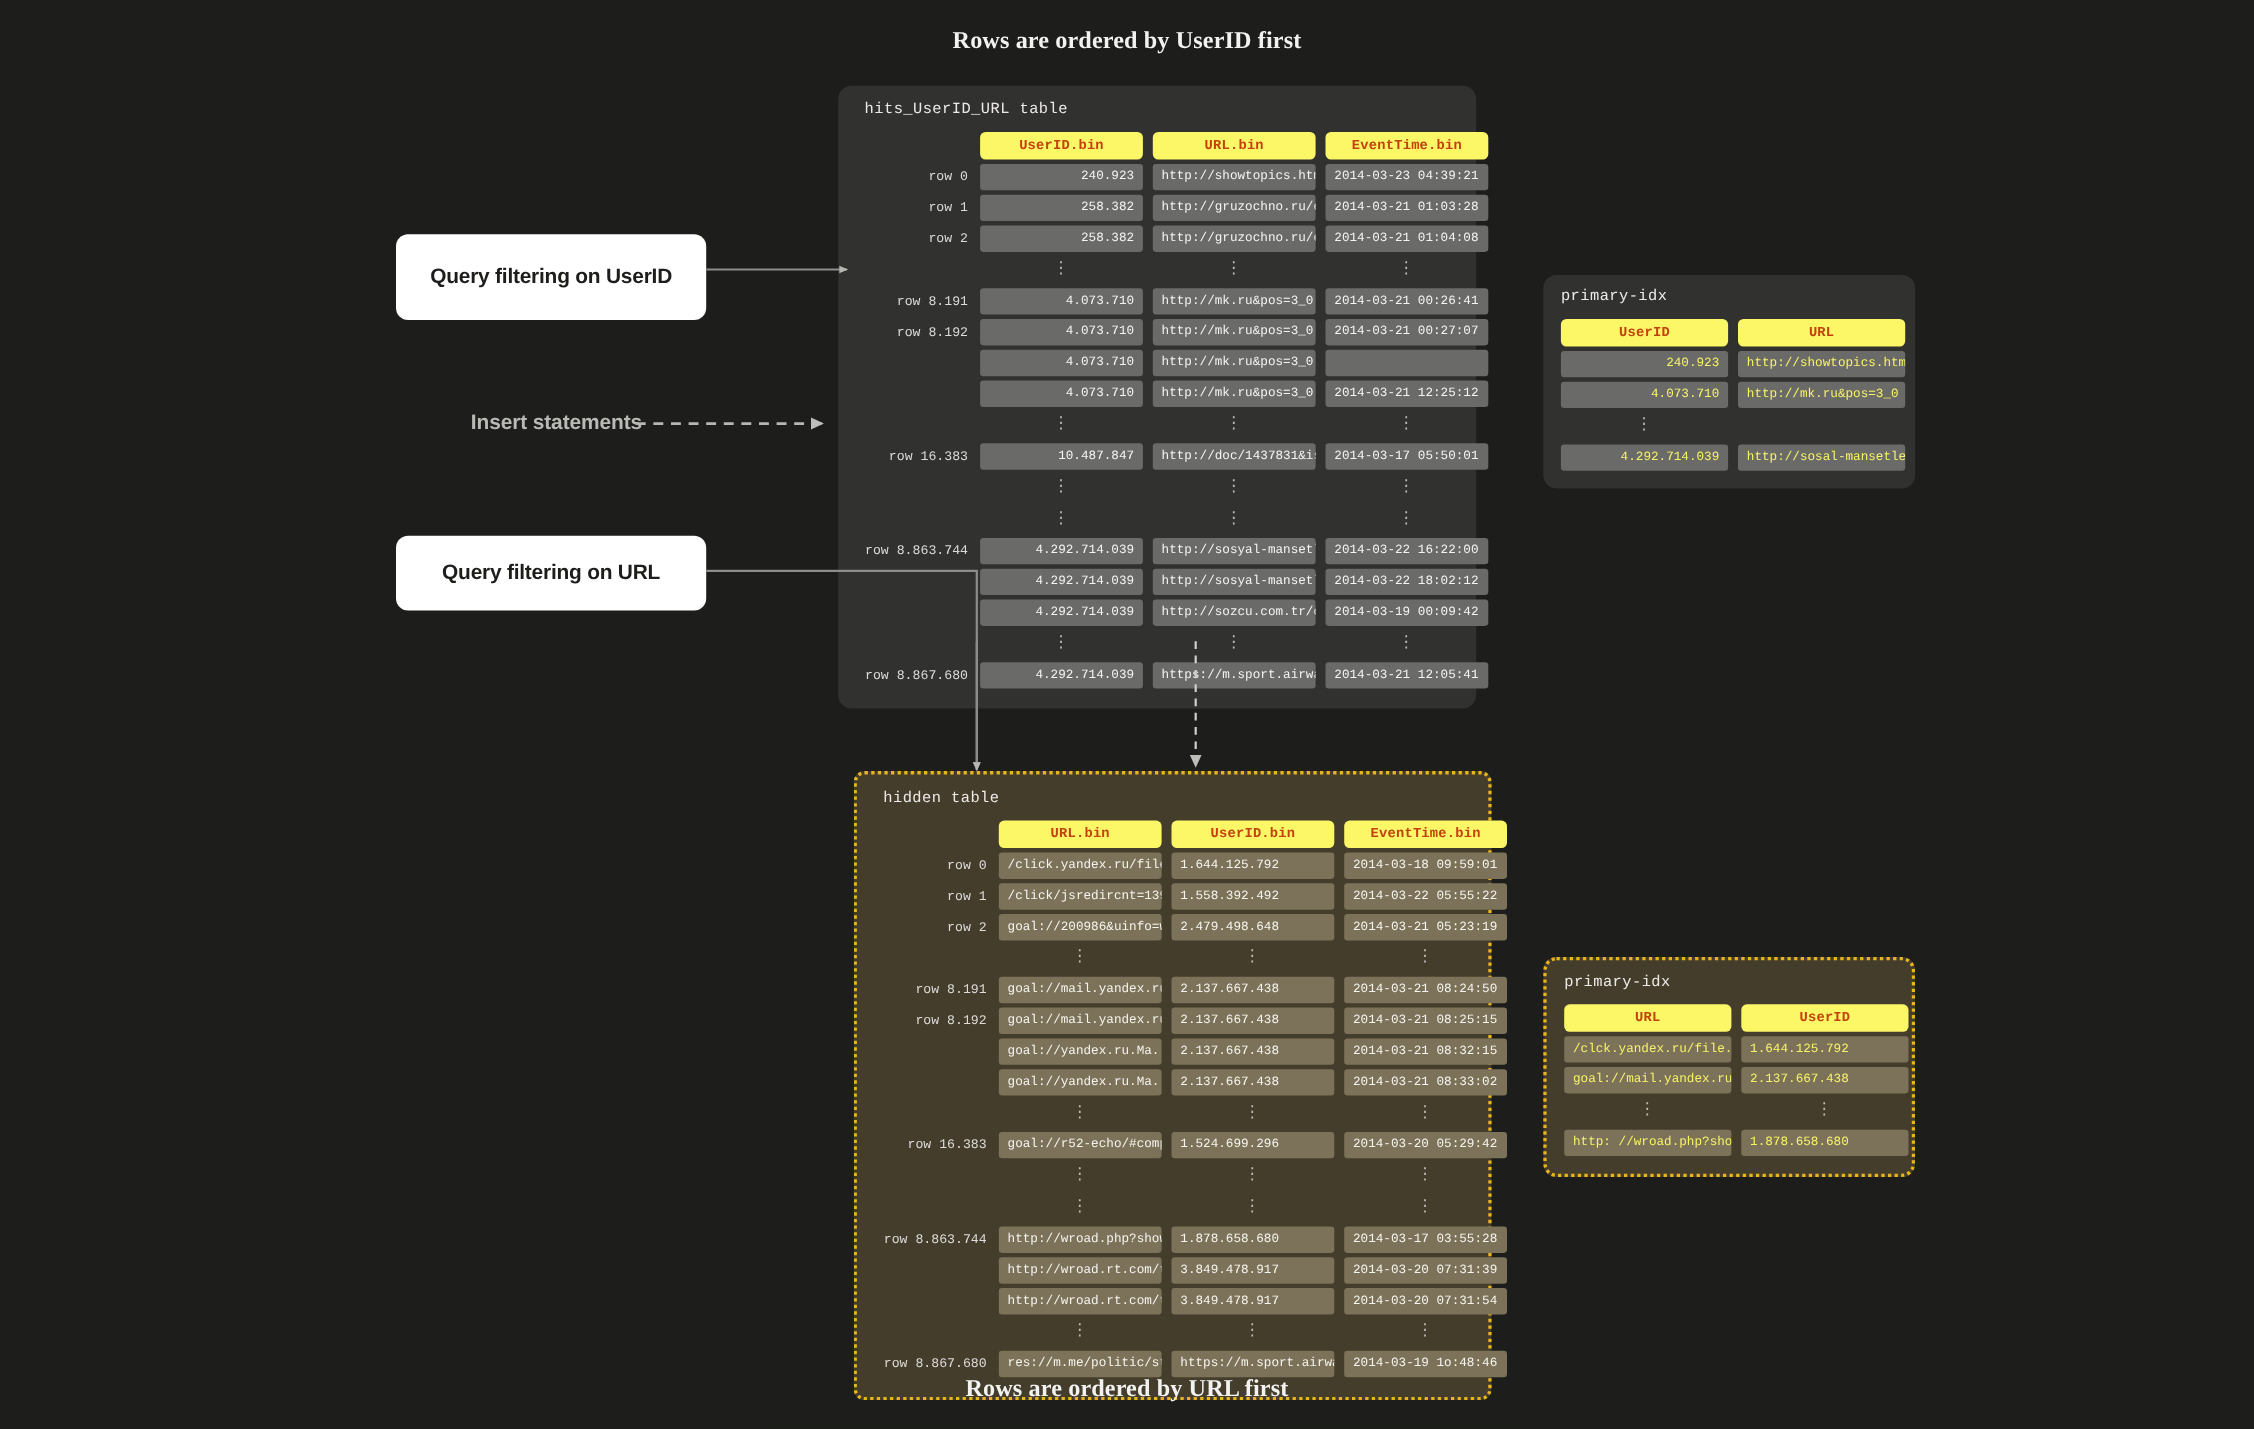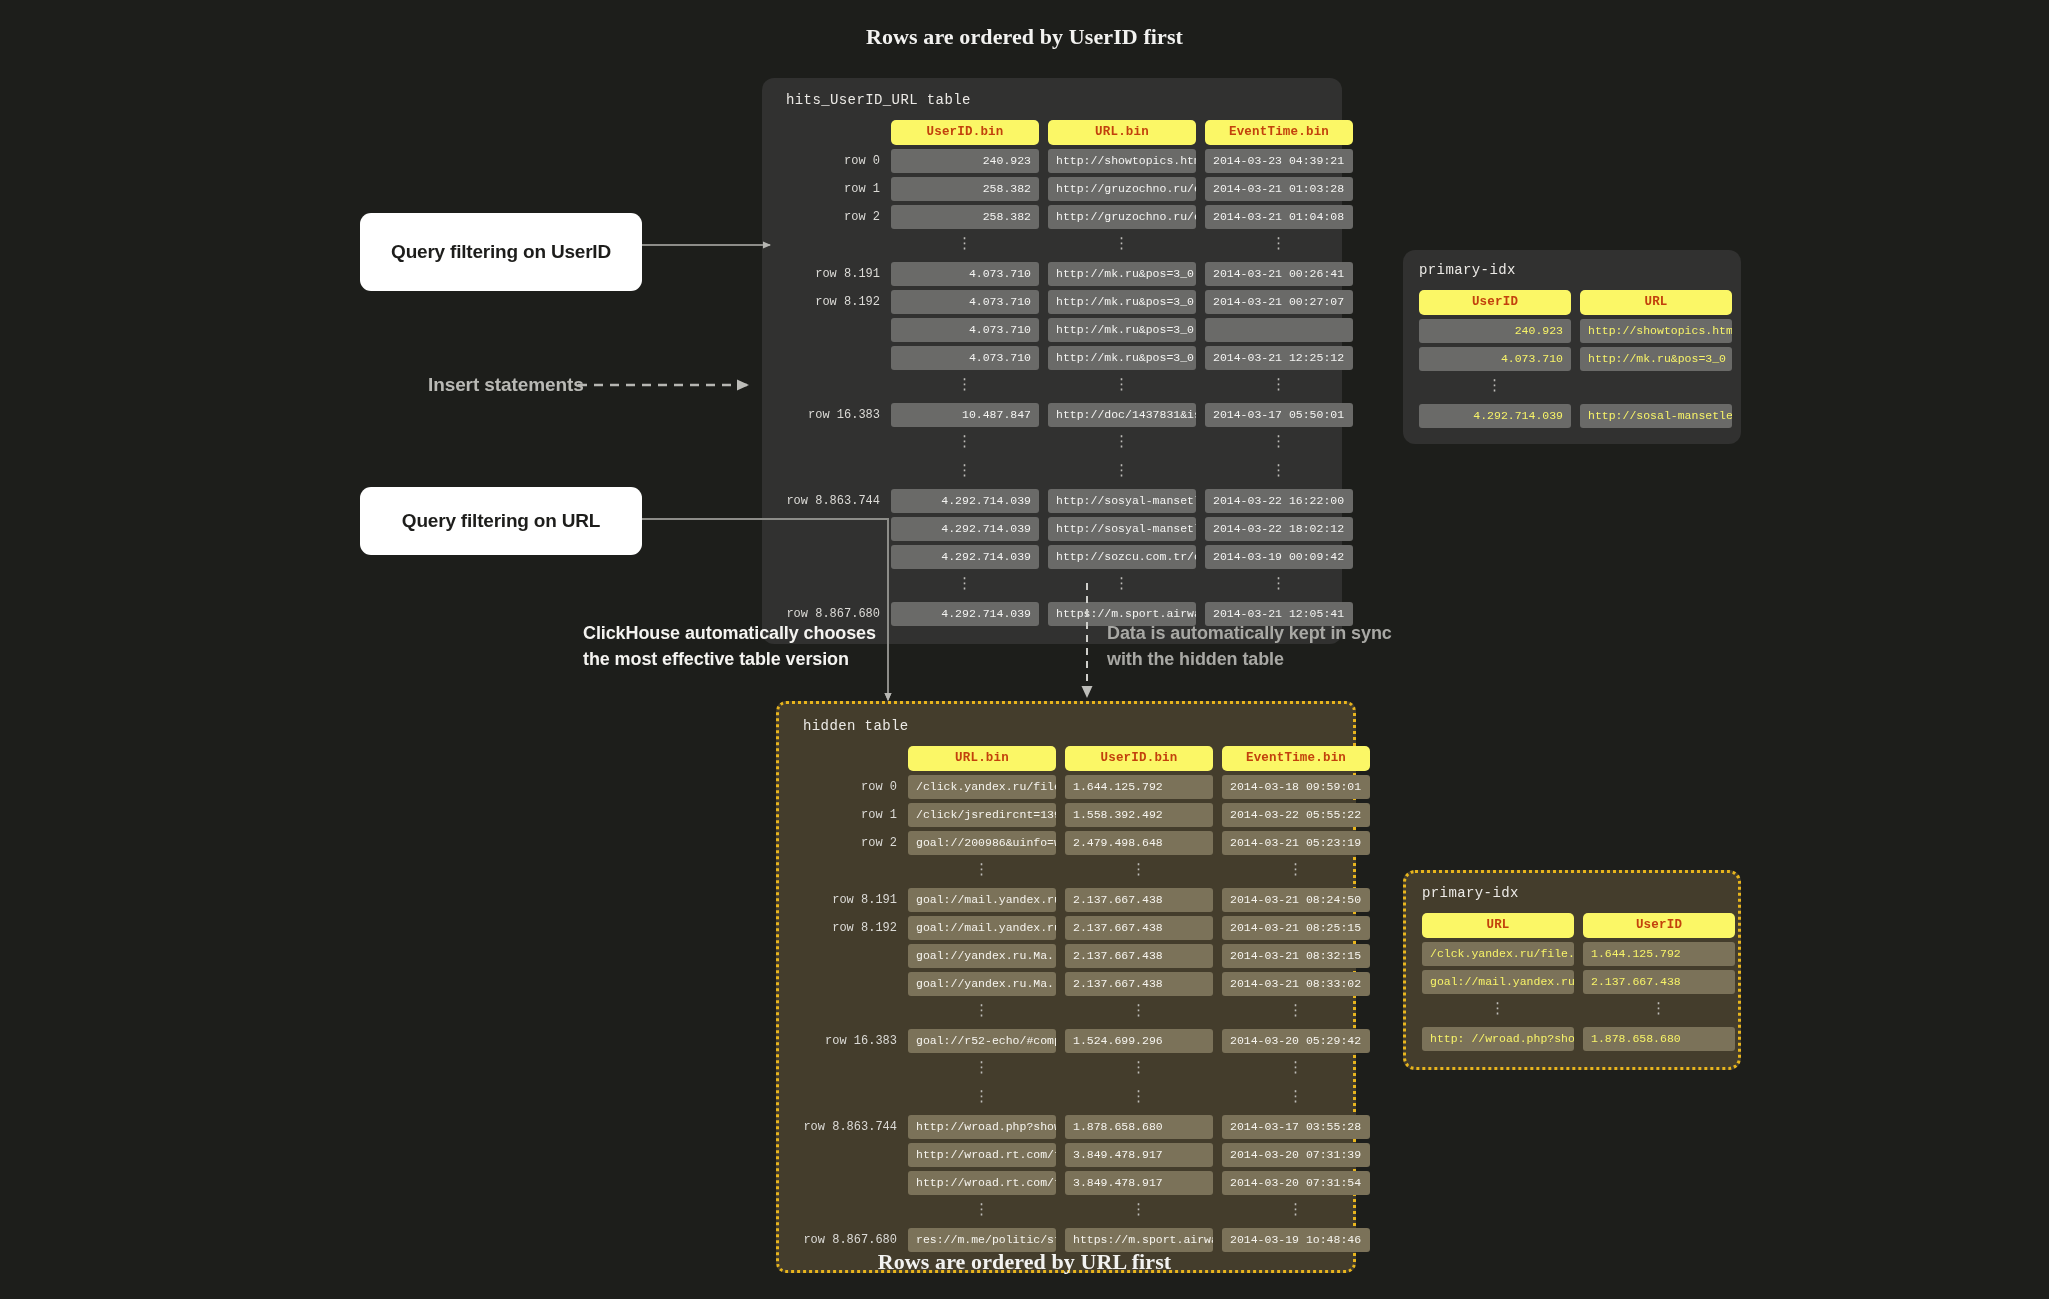--- a/index.html
+++ b/index.html
@@ -329,29 +329,21 @@
         <div class="cell pidx-val-brown txt">1.878.658.680</div>
       </div>
   </div>
 
   <div class="callout" id="callout-userid" style="left:360px; top:213px; width:282px; height:78px;">Query filtering on UserID</div>
 
   <div class="callout" id="callout-url" style="left:360px; top:487px; width:282px; height:68px;">Query filtering on URL</div>
 
   <div class="insert-label" style="left:428px; top:374px;">Insert statements</div>
 
-  <div class="note note-white" style="left:583px; top:620px; width:300px;">
-    <div>ClickHouse automatically chooses</div>
-    <div>the most effective table version</div>
-  </div>
-
-  <div class="note note-grey" style="left:1107px; top:620px; width:300px;">
-    <div>Data is automatically kept in sync</div>
-    <div>with the hidden table</div>
-  </div>
+
 
   <svg class="overlay">
     <defs>
       <marker id="arrow-grey" markerWidth="9" markerHeight="9" refX="7" refY="4.5" orient="auto" markerUnits="userSpaceOnUse">
         <path d="M0,1 L8,4.5 L0,8 z" fill="#b6b6b2"></path>
       </marker>
       <marker id="arrow-grey2" markerWidth="13" markerHeight="13" refX="11" refY="6.5" orient="auto" markerUnits="userSpaceOnUse">
         <path d="M0,1 L12,6.5 L0,12 z" fill="#bdbdb9"></path>
       </marker>
     </defs>

